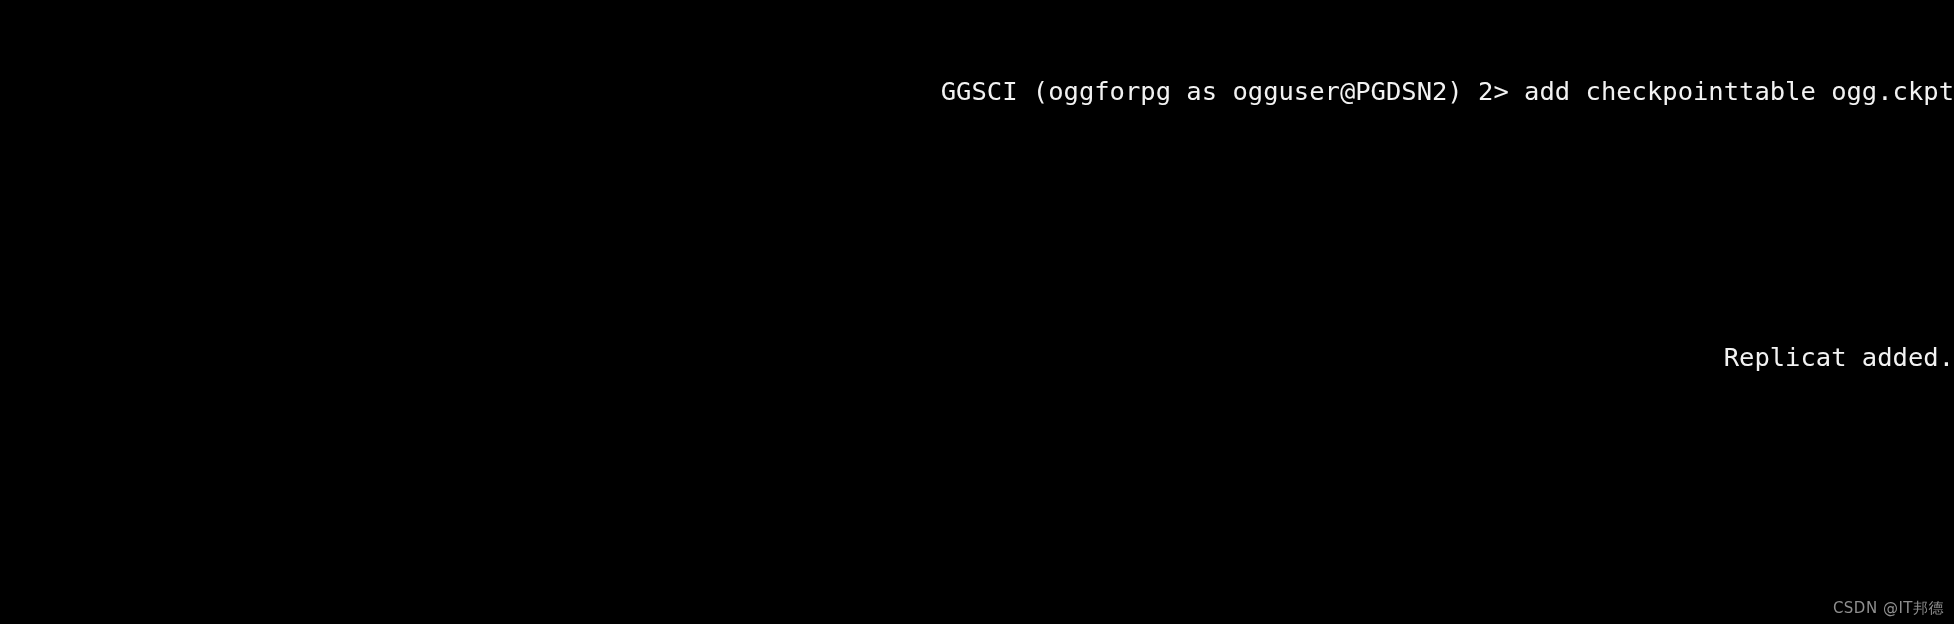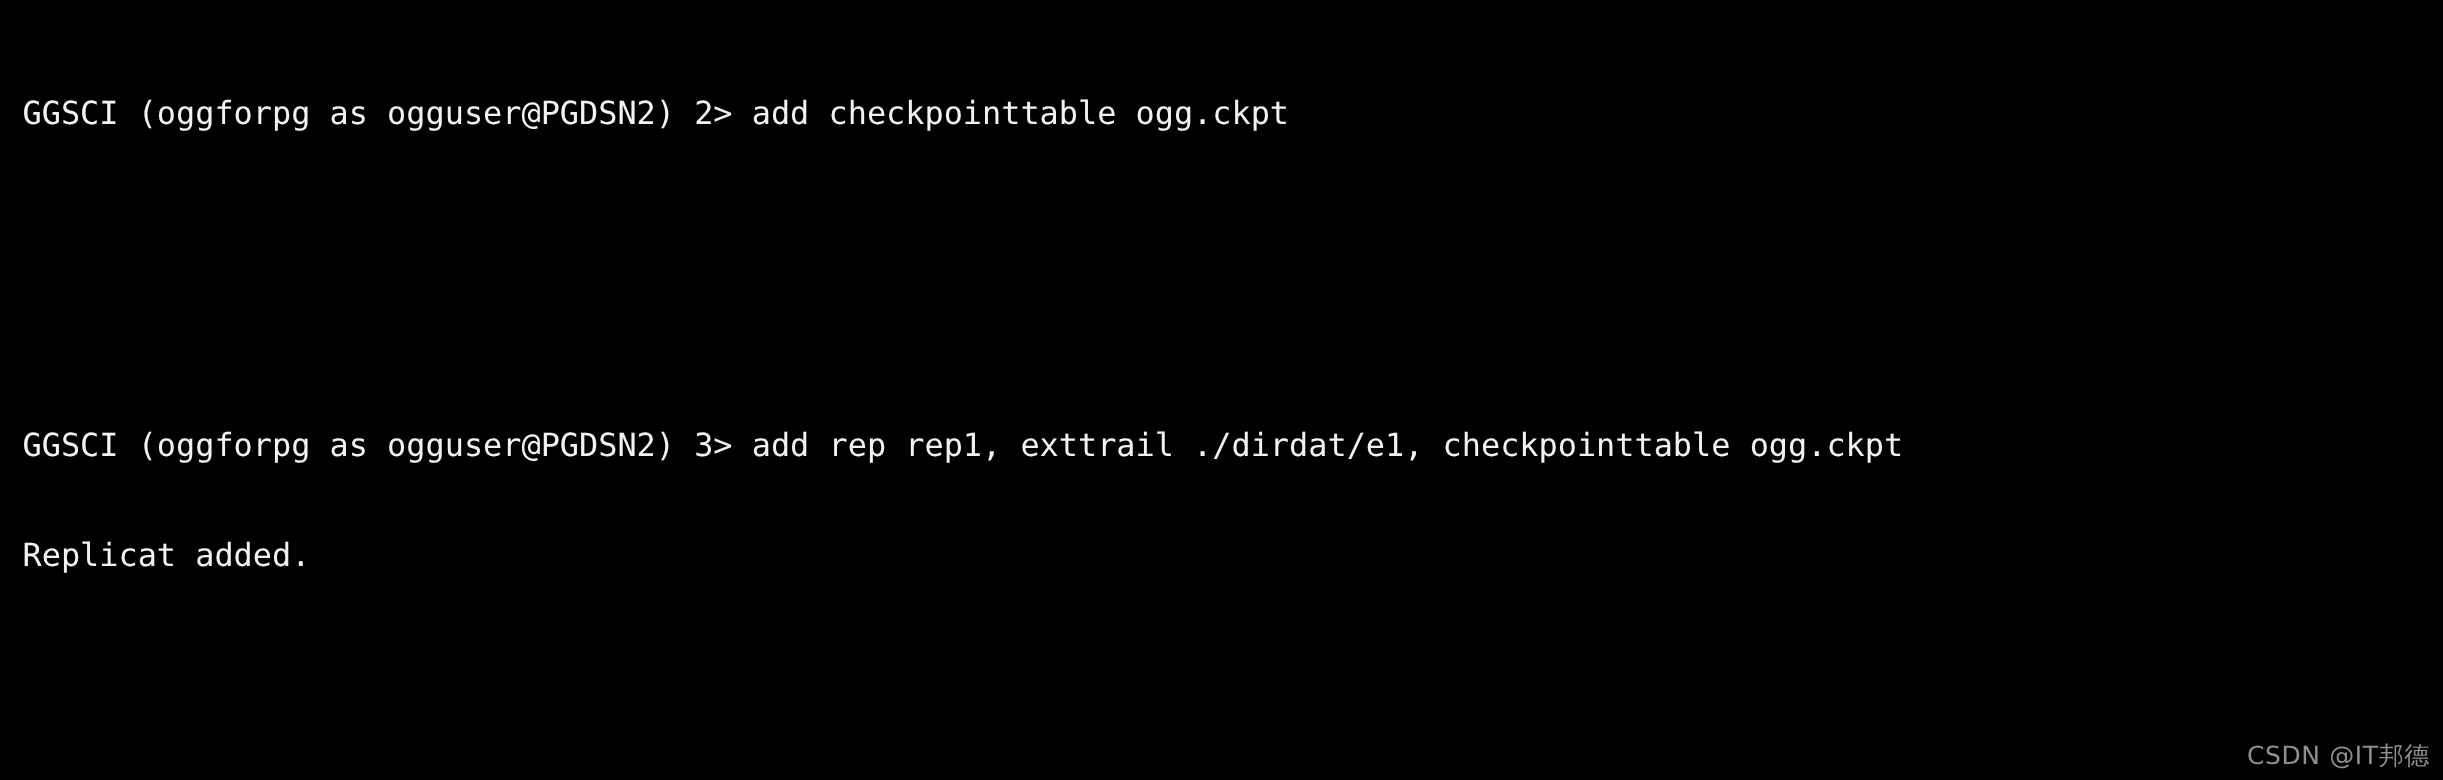--- a/index.html
+++ b/index.html
@@ -41,47 +41,47 @@
     padding: 18px 0 0 18px;
     box-sizing: border-box;
     white-space: pre;
   }
 
   .tline {
     display: block;
     height: 29.5px;
     white-space: pre;
     color: #f2f2f2;
+    text-align: right;
   }
   .tline.blank {
     color: transparent;
   }
 
   
   #watermark {
     position: absolute;
     right: 10px;
     bottom: 6px;
     font-family: "DejaVu Sans", "Liberation Sans", sans-serif;
-    font-size: 20px;
+    font-size: 15px;
     color: #8f8f8f;
     letter-spacing: 0.5px;
     white-space: pre;
   }
 </style>
 </head>
 <body>
 
 <div id="top-strip"></div>
 
 <div id="terminal">
   <span class="tline">GGSCI (oggforpg as ogguser@PGDSN2) 2&gt; add checkpointtable ogg.ckpt</span>
   <span class="tline blank">&nbsp;</span>
   <span class="tline blank">&nbsp;</span>
-  <span class="tline">GGSCI (oggforpg as ogguser@PGDSN2) 3&gt; add rep rep1, exttrail ./dirdat/e1, checkpointtable ogg.ckpt</span>
   <span class="tline">Replicat added.</span>
   <span class="tline blank">&nbsp;</span>
   
   
   
   
   
   
   
   

